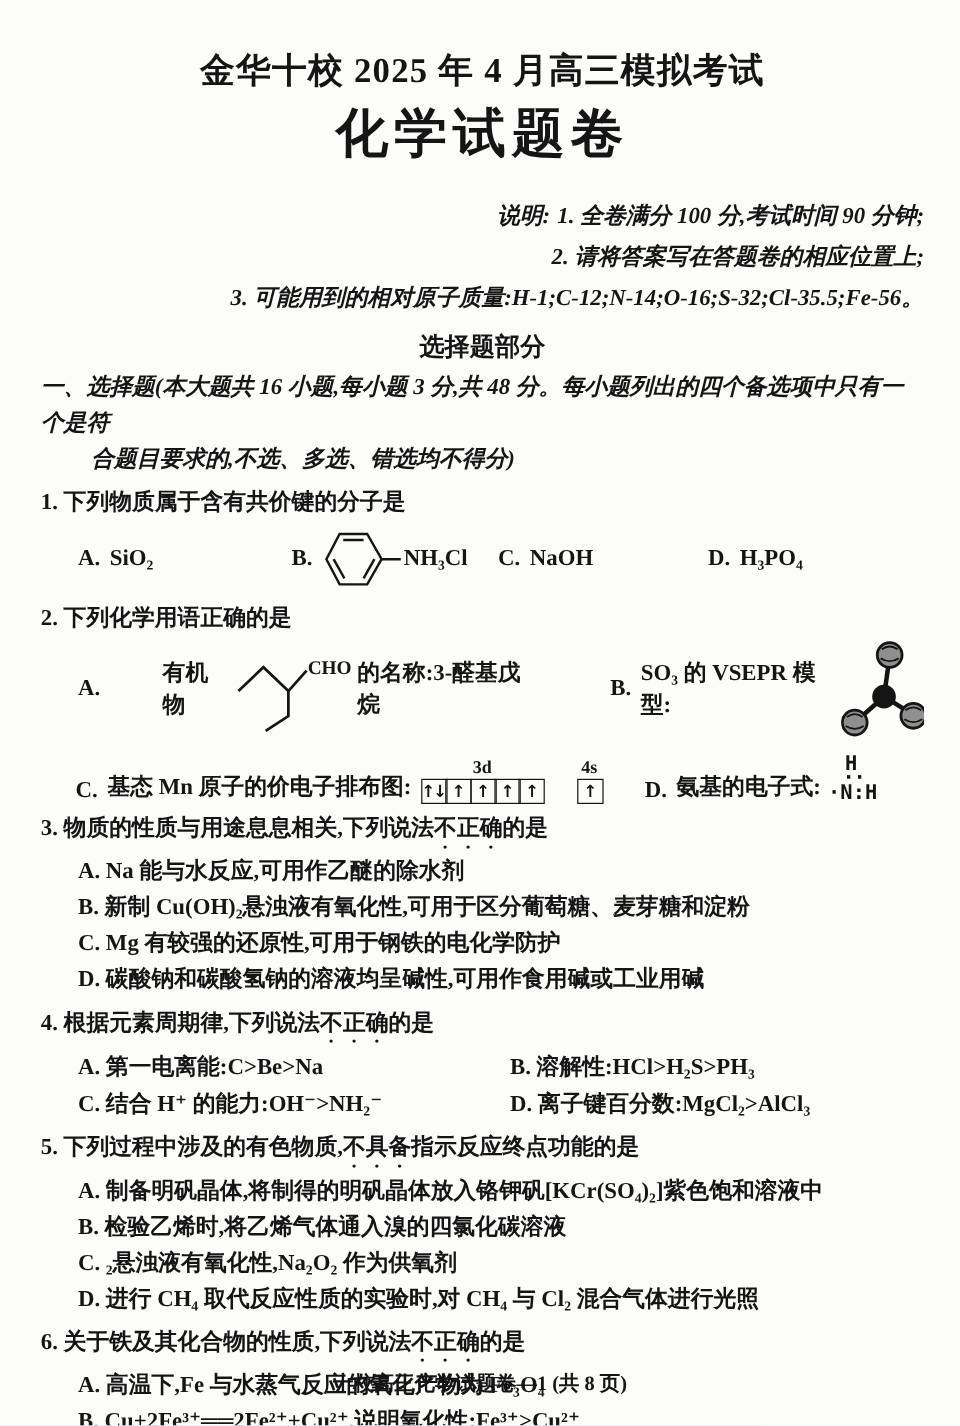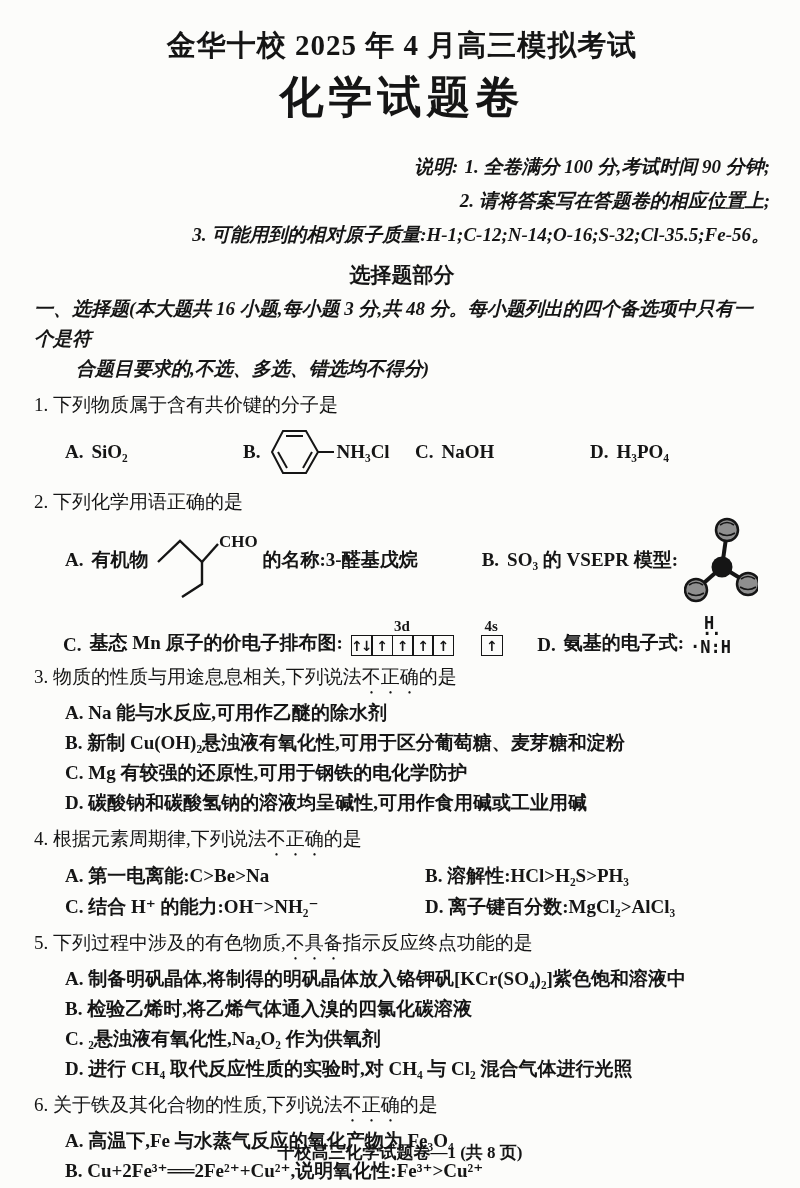--- a/index.html
+++ b/index.html
@@ -4,21 +4,21 @@
 <style>
   * { margin:0; padding:0; box-sizing:border-box; }
   html,body { background:#e9e9e9; }
   .page {
     position:relative;
     width:800px; height:1188px;
     margin:0 auto;
     background:#fcfcfa;
     color:#151515;
     font-family:"Liberation Serif","DejaVu Serif",serif;
-    padding:28px 30px 0 34px;
+    padding:42px 30px 0 34px;
     overflow:hidden;
   }
   .exam-title {
     text-align:center;
     font-size:29px; font-weight:700;
     letter-spacing:1px;
     line-height:34px;
   }
   .exam-subtitle {
     text-align:center;
@@ -41,21 +41,21 @@
     font-size:21px; font-weight:700;
     margin-top:8px; line-height:30px;
   }
   .intro {
     font-size:19px; font-weight:700; font-style:italic;
     margin-top:4px;
   }
   .intro-line { line-height:30px; }
   .intro-line2 { padding-left:42px; }
   .question { font-size:19px; }
-  .stem { font-weight:400; line-height:28px; margin-top:7px; white-space:nowrap; }
+  .stem { font-weight:700; line-height:28px; margin-top:7px; white-space:nowrap; }
   .emph {
     text-emphasis:filled dot; text-emphasis-position:under right;
     -webkit-text-emphasis:filled dot; -webkit-text-emphasis-position:under;
   }
   .opt { font-weight:700; }
   .opts-col .opt { padding-left:31px; line-height:30px; white-space:nowrap; }
   
   .q1-row {
     display:flex; align-items:center;
     padding-left:31px; margin-top:4px;
@@ -166,21 +166,21 @@
           <span class="opt-label">D.</span>
           <span>H₃PO₄</span>
         </span>
     </div>
   </div>
 
   <div class="question">
     <div class="stem">2. 下列化学用语正确的是</div>
     <div class="q2-row-ab">
       <span class="opt">A.</span>
-      <span class="opt" style="padding-left:8px;">有机物</span>
+      <span class="opt" style="padding-left:8px;margin-left:44px;">有机物</span>
       <svg class="skeletal" width="106" height="80" viewBox="0 0 106 80">
         <polyline points="6,42 28,21 50,42" fill="none" stroke="#151515" stroke-width="2.4"></polyline>
         <polyline points="50,42 50,64 30,77" fill="none" stroke="#151515" stroke-width="2.4"></polyline>
         <line x1="50" y1="42" x2="66" y2="24" stroke="#151515" stroke-width="2.4"></line>
         <text x="67" y="27" font-size="17" font-weight="bold" fill="#151515">CHO</text>
       </svg>
       <span class="opt">的名称:3-醛基戊烷</span>
       <span class="q2-b-group">
         <span class="opt opt-label">B.</span>
         <span class="opt">SO₃ 的 VSEPR 模型:</span>

